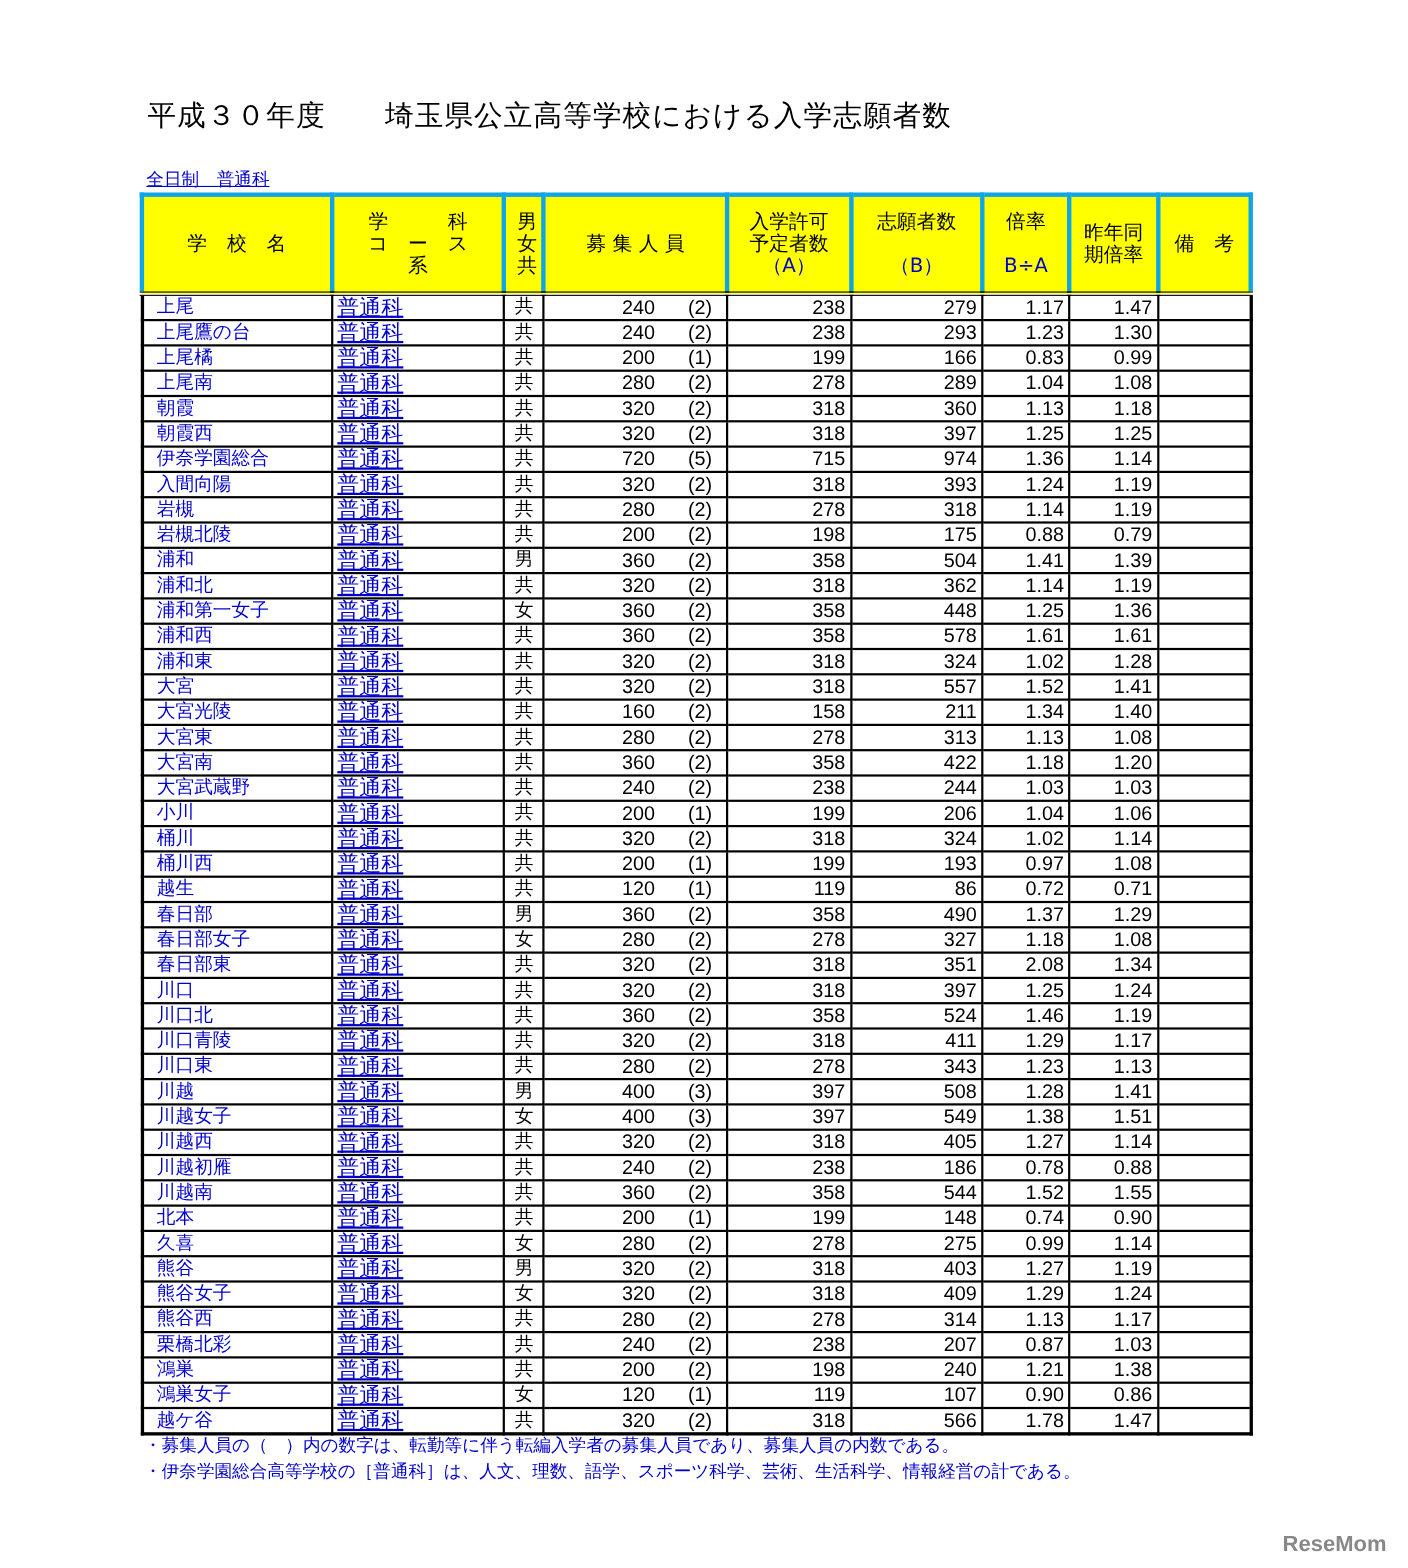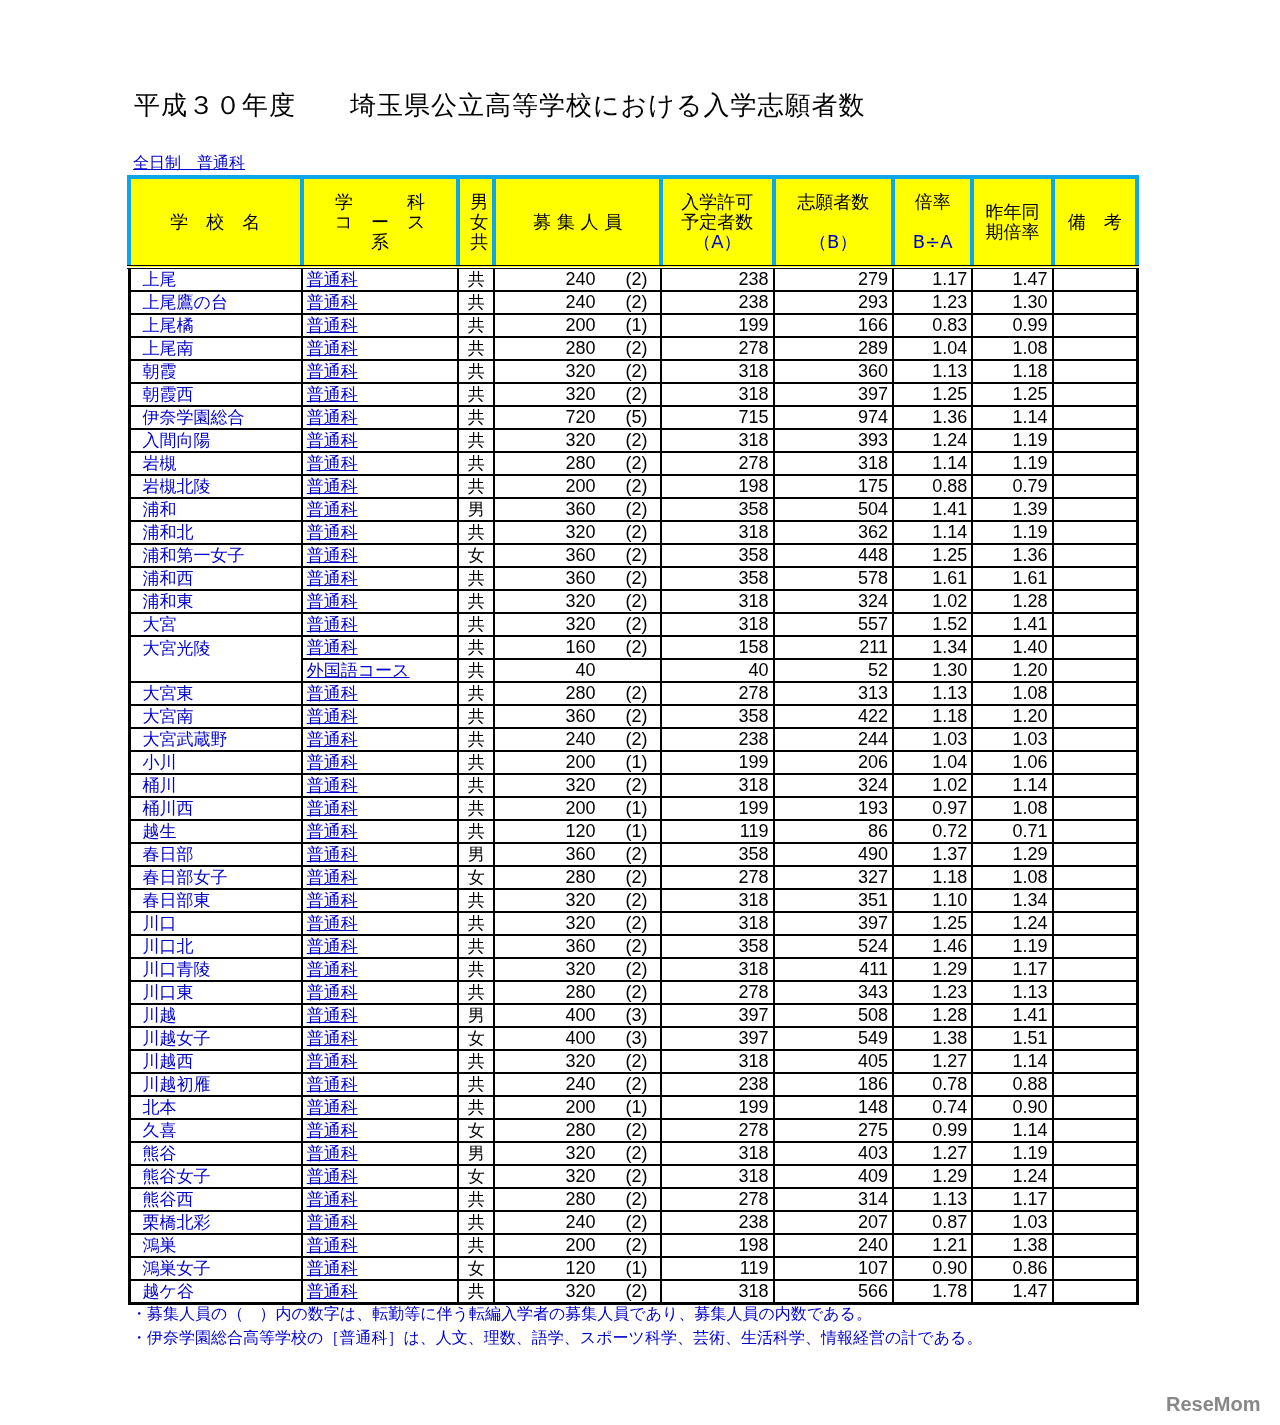--- a/index.html
+++ b/index.html
@@ -5,21 +5,21 @@
   html, body { margin: 0; padding: 0; background: #ffffff; }
   body { width: 1280px; height: 1425px; position: relative; font-family: "DejaVu Sans", sans-serif; color: #000; overflow: hidden; }
   .title { position: absolute; left: 134px; top: 88px; font-size: 26px; letter-spacing: 1px; white-space: pre; }
   .subtitle { position: absolute; left: 133px; top: 153px; font-size: 16px; color: #0000cc; text-decoration: underline; white-space: pre; }
   .pageno { position: absolute; left: 1093px; top: 154px; font-size: 15px; color: #0000cc; text-decoration: underline; font-weight: bold; font-family: "Liberation Sans Narrow","Liberation Sans", sans-serif; margin-top: 28px; }
   table { position: absolute; left: 127px; top: 175px; border-collapse: collapse; border: 3px solid #000; table-layout: fixed; width: 1012px; }
   th { background: #ffff00; border: 4px solid #0ea5e9; font-weight: normal; font-size: 18px; line-height: 20px; padding: 10px; height: 66px; vertical-align: middle; }
   thead tr { border-bottom: 4px double #000; }
   td { border: 2px solid #000; height: 21px; padding: 0 4px; font-size: 18px; line-height: 21px; font-family: "Liberation Sans", sans-serif; white-space: nowrap; overflow: hidden; }
   td.name { color: #0000cc; padding-left: 12px; font-family: "DejaVu Sans", sans-serif; font-size: 17px; }
-  td.course { color: #0000cc; font-family: "DejaVu Sans", sans-serif; font-size: 17px; text-decoration: underline; }
+  td.course { color: #0000cc; font-family: "DejaVu Sans", sans-serif; font-size: 20px; text-decoration: underline; }
   td.sex { text-align: center; font-family: "DejaVu Sans", sans-serif; font-size: 17px; }
   td.num { text-align: right; }
   td.quota { padding: 0; }
   td.quota span.q { display: inline-block; width: 100px; text-align: right; }
   td.quota span.t { display: inline-block; width: 52px; text-align: right; }
   .hblue { color: #0000cc; }
   td.noborder-top { border-top: none; }
   td.noborder-bottom { border-bottom: none; }
   .notes { position: absolute; left: 131px; top: 1302px; font-size: 16px; color: #0000cc; line-height: 24px; }
   .watermark { position: absolute; left: 1166px; top: 1393px; font-size: 20px; font-weight: bold; color: #888; font-family: "Liberation Sans", sans-serif; }
@@ -261,31 +261,20 @@
         <td class="course">普通科</td>
         <td class="sex">共</td>
         <td class="quota"><span class="q">160</span><span class="t">(2)</span></td>
         <td class="num">158</td>
         <td class="num">211</td>
         <td class="num">1.34</td>
         <td class="num">1.40</td>
         <td class="rem"></td>
       </tr>
       <tr>
-        <td class="name noborder-top"></td>
-        <td class="course">外国語コース</td>
-        <td class="sex">共</td>
-        <td class="quota"><span class="q">40</span><span class="t"></span></td>
-        <td class="num">40</td>
-        <td class="num">52</td>
-        <td class="num">1.30</td>
-        <td class="num">1.20</td>
-        <td class="rem"></td>
-      </tr>
-      <tr>
         <td class="name">大宮東</td>
         <td class="course">普通科</td>
         <td class="sex">共</td>
         <td class="quota"><span class="q">280</span><span class="t">(2)</span></td>
         <td class="num">278</td>
         <td class="num">313</td>
         <td class="num">1.13</td>
         <td class="num">1.08</td>
         <td class="rem"></td>
       </tr>
@@ -377,21 +366,21 @@
         <td class="num">1.08</td>
         <td class="rem"></td>
       </tr>
       <tr>
         <td class="name">春日部東</td>
         <td class="course">普通科</td>
         <td class="sex">共</td>
         <td class="quota"><span class="q">320</span><span class="t">(2)</span></td>
         <td class="num">318</td>
         <td class="num">351</td>
-        <td class="num">1.10</td>
+        <td class="num">2.08</td>
         <td class="num">1.34</td>
         <td class="rem"></td>
       </tr>
       <tr>
         <td class="name">川口</td>
         <td class="course">普通科</td>
         <td class="sex">共</td>
         <td class="quota"><span class="q">320</span><span class="t">(2)</span></td>
         <td class="num">318</td>
         <td class="num">397</td>
@@ -467,20 +456,31 @@
       </tr>
       <tr>
         <td class="name">川越初雁</td>
         <td class="course">普通科</td>
         <td class="sex">共</td>
         <td class="quota"><span class="q">240</span><span class="t">(2)</span></td>
         <td class="num">238</td>
         <td class="num">186</td>
         <td class="num">0.78</td>
         <td class="num">0.88</td>
+        <td class="rem"></td>
+      </tr>
+      <tr>
+        <td class="name">川越南</td>
+        <td class="course">普通科</td>
+        <td class="sex">共</td>
+        <td class="quota"><span class="q">360</span><span class="t">(2)</span></td>
+        <td class="num">358</td>
+        <td class="num">544</td>
+        <td class="num">1.52</td>
+        <td class="num">1.55</td>
         <td class="rem"></td>
       </tr>
       <tr>
         <td class="name">北本</td>
         <td class="course">普通科</td>
         <td class="sex">共</td>
         <td class="quota"><span class="q">200</span><span class="t">(1)</span></td>
         <td class="num">199</td>
         <td class="num">148</td>
         <td class="num">0.74</td>

